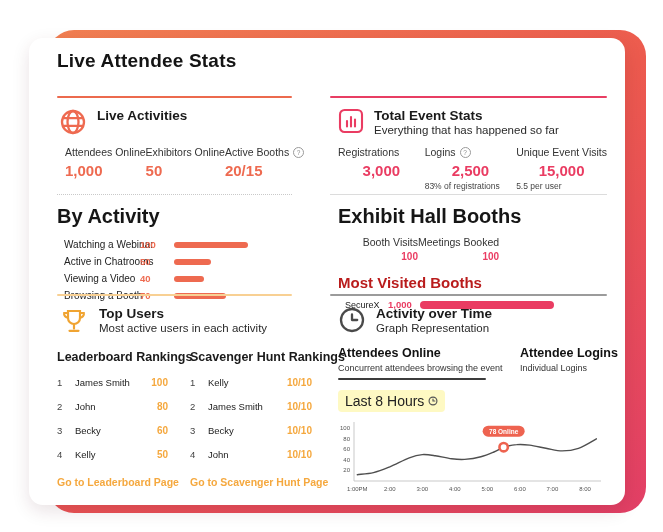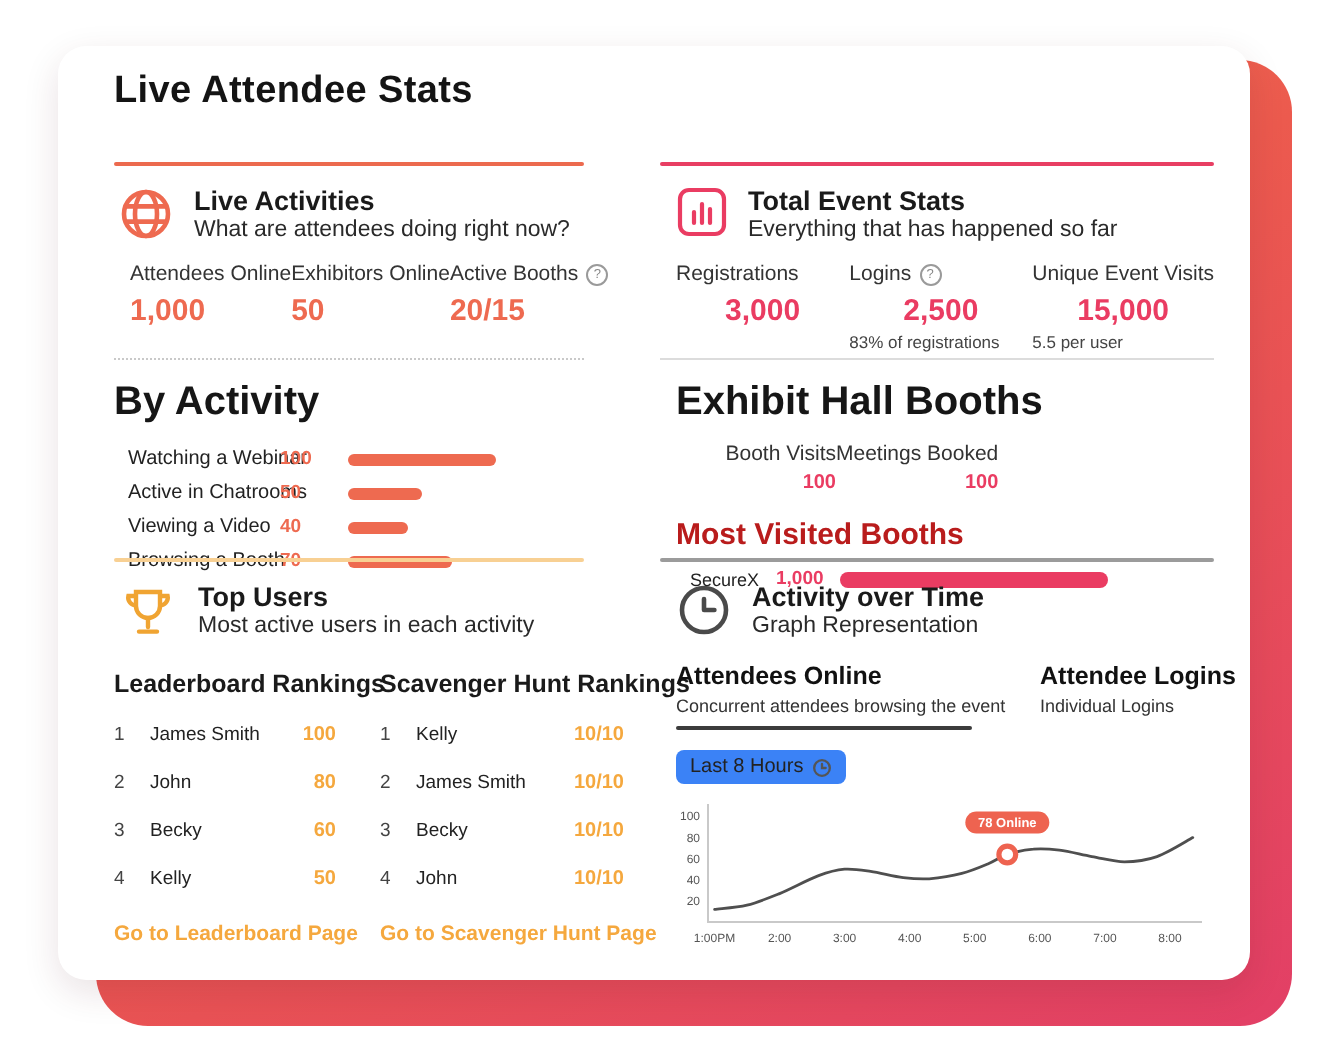--- a/index.html
+++ b/index.html
@@ -1,20 +1,20 @@
 <!DOCTYPE html>
 <html><head>
 <meta charset="utf-8">
 <style>
   html,body{margin:0;padding:0;background:#fff;}
   .stage{position:relative;width:663px;height:532px;background:#fff;overflow:hidden;
          font-family:"Liberation Sans",sans-serif;-webkit-font-smoothing:antialiased;}
   .gradient{position:absolute;left:48px;top:30px;width:598px;height:483px;border-radius:26px;
             background:linear-gradient(150deg,#F28052 0%,#EC5A4E 45%,#E23F66 100%);}
-  .card{position:absolute;left:29px;top:23px;width:596px;height:467px;background:#fff;
+  .card{position:absolute;left:29px;top:38px;width:596px;height:467px;background:#fff;
         border-radius:14px;box-shadow:0 6px 18px rgba(70,20,30,.12);
         padding:10px 28px 0;box-sizing:border-box;}
   h1{margin:0;font-size:19px;line-height:26px;font-weight:700;color:#141414;letter-spacing:.2px;}
   .cols{display:flex;gap:38px;margin-top:22px;}
   .col{display:flex;flex-direction:column;}
   .col.left{width:235px;}
   .col.right{width:277px;}
   .accent{height:2px;border-radius:1px;flex:none;}
   .accent.coral{background:#EC6A4E;}
   .accent.pink{background:#E83E63;}
@@ -64,22 +64,22 @@
   .rank-num{width:18px;color:#444;}
   .rank-name{flex:1;color:#222;}
   .rank-val{color:#F5A83E;font-weight:700;font-size:10px;}
   .rank-link{font-size:10.5px;color:#F5A83E;font-weight:700;margin-top:10px;display:inline-block;cursor:pointer;white-space:nowrap;}
   .tabs{display:flex;margin-top:12px;padding-left:8px;gap:34px;}
   .tab{cursor:pointer;}
   .tab.first{width:148px;}
   .tab-label{font-size:12.5px;font-weight:700;color:#111;white-space:nowrap;}
   .tab-sub{font-size:9px;color:#333;margin-top:3px;white-space:nowrap;}
   .tab-underline{height:2px;background:#3C3C3C;margin-top:5px;border-radius:1px;}
-  .pill{display:inline-flex;align-items:center;gap:4px;background:#3b82f6;border-radius:4px;
-        padding:3px 7px;font-size:10px;color:#222;margin:10px 0 0 8px;cursor:pointer;align-self:flex-start;}
+  .pill{display:inline-flex;align-items:center;gap:4px;background:#fef9c3;border-radius:4px;
+        padding:3px 7px;font-size:14px;color:#222;margin:10px 0 0 8px;cursor:pointer;align-self:flex-start;}
   .chart{margin-top:5px;padding-left:2px;}
 </style>
 </head>
 <body>
 
 <div class="stage">
   <div class="gradient"></div>
 
   <div class="card">
     <h1>Live Attendee Stats</h1>
@@ -91,21 +91,20 @@
 
         <section class="sec1">
           <div class="sec-header">
             <svg width="28" height="28" viewBox="0 0 28 28" fill="none" stroke="#EE6A50" stroke-width="2.3">
               <circle cx="14" cy="14" r="11"></circle>
               <ellipse cx="14" cy="14" rx="5.5" ry="11"></ellipse>
               <path d="M3.9 10.2 h20.2 M3.9 17.8 h20.2"></path>
             </svg>
             <div>
               <div class="sec-title">Live Activities</div>
-              <div class="sec-sub">What are attendees doing right now?</div>
             </div>
           </div>
           <div class="stats-row">
             <div class="stat lw1">
               <div class="lbl">Attendees Online</div>
               <div class="val coral">1,000</div>
             </div>
             <div class="stat lw2">
               <div class="lbl">Exhibitors Online</div>
               <div class="val coral">50</div>

